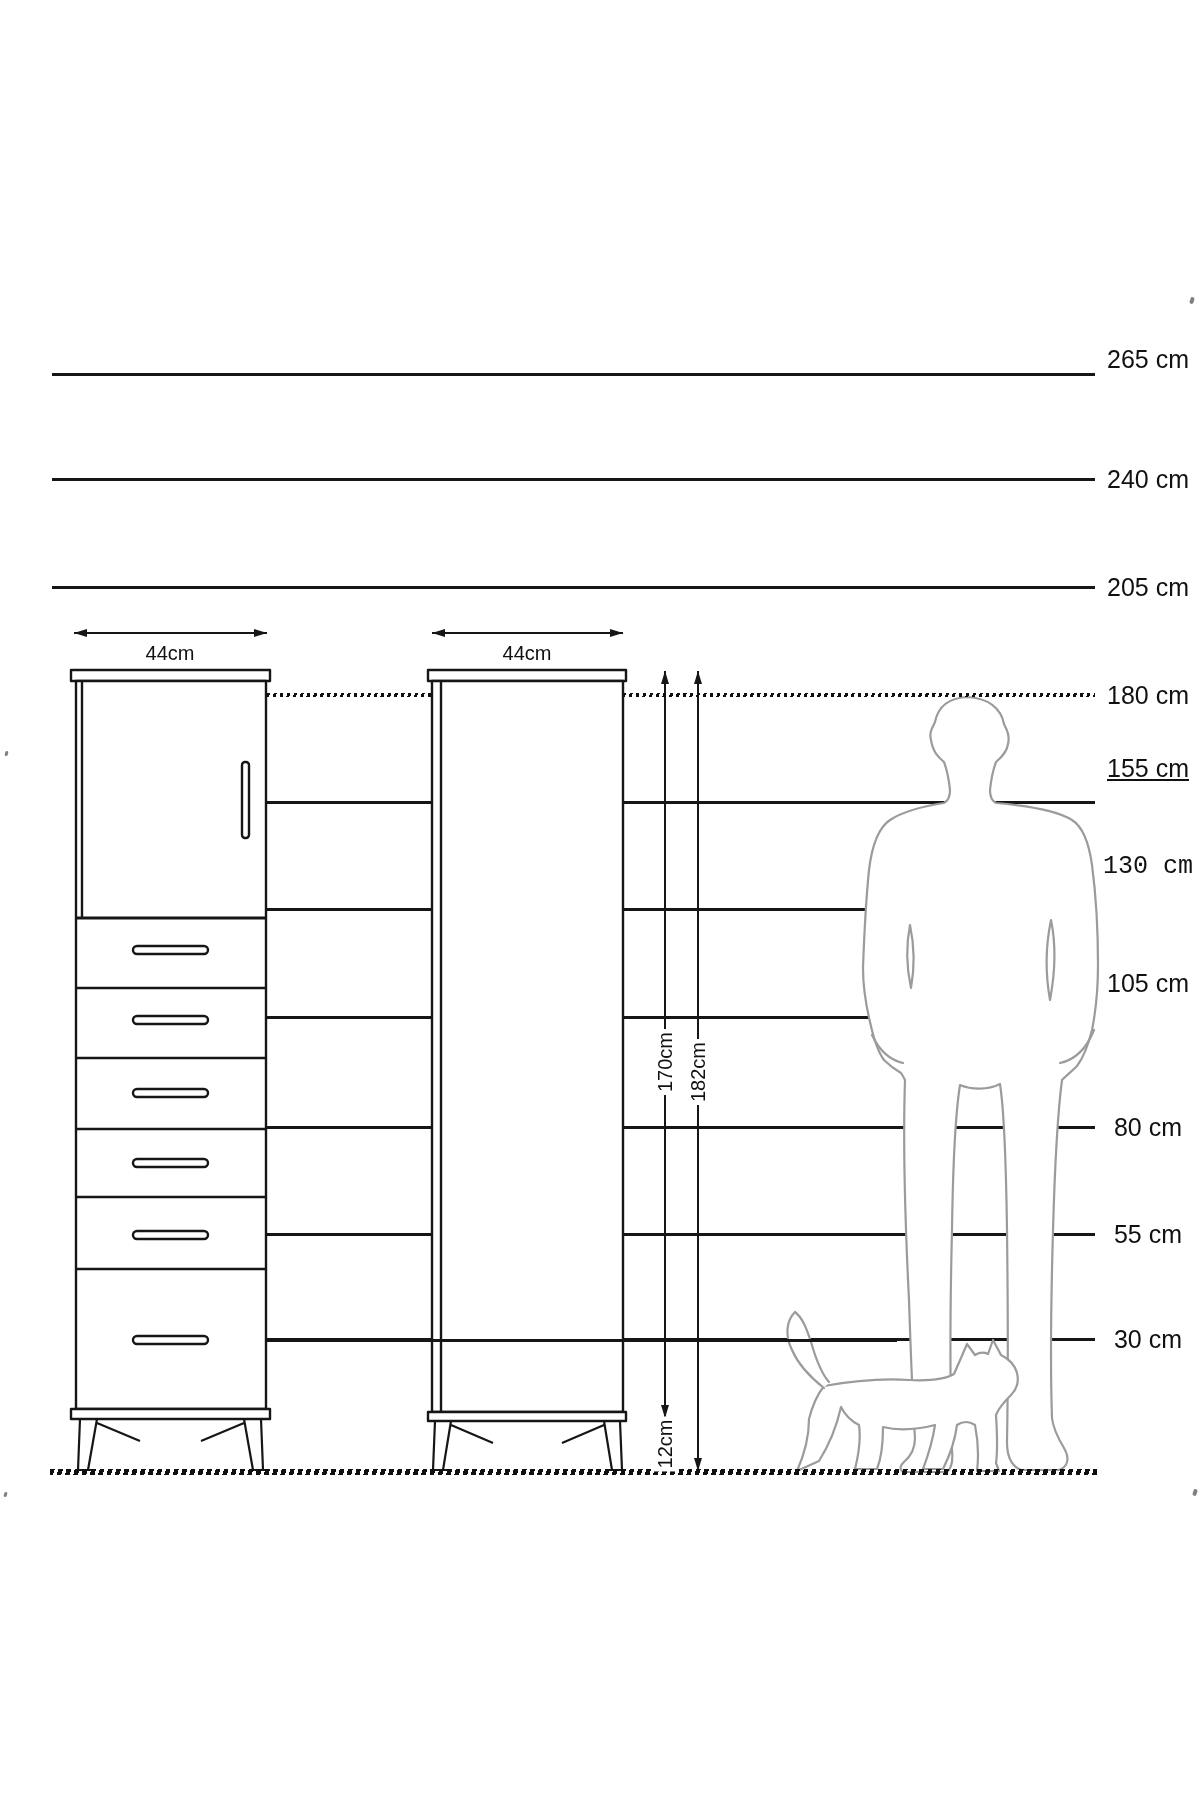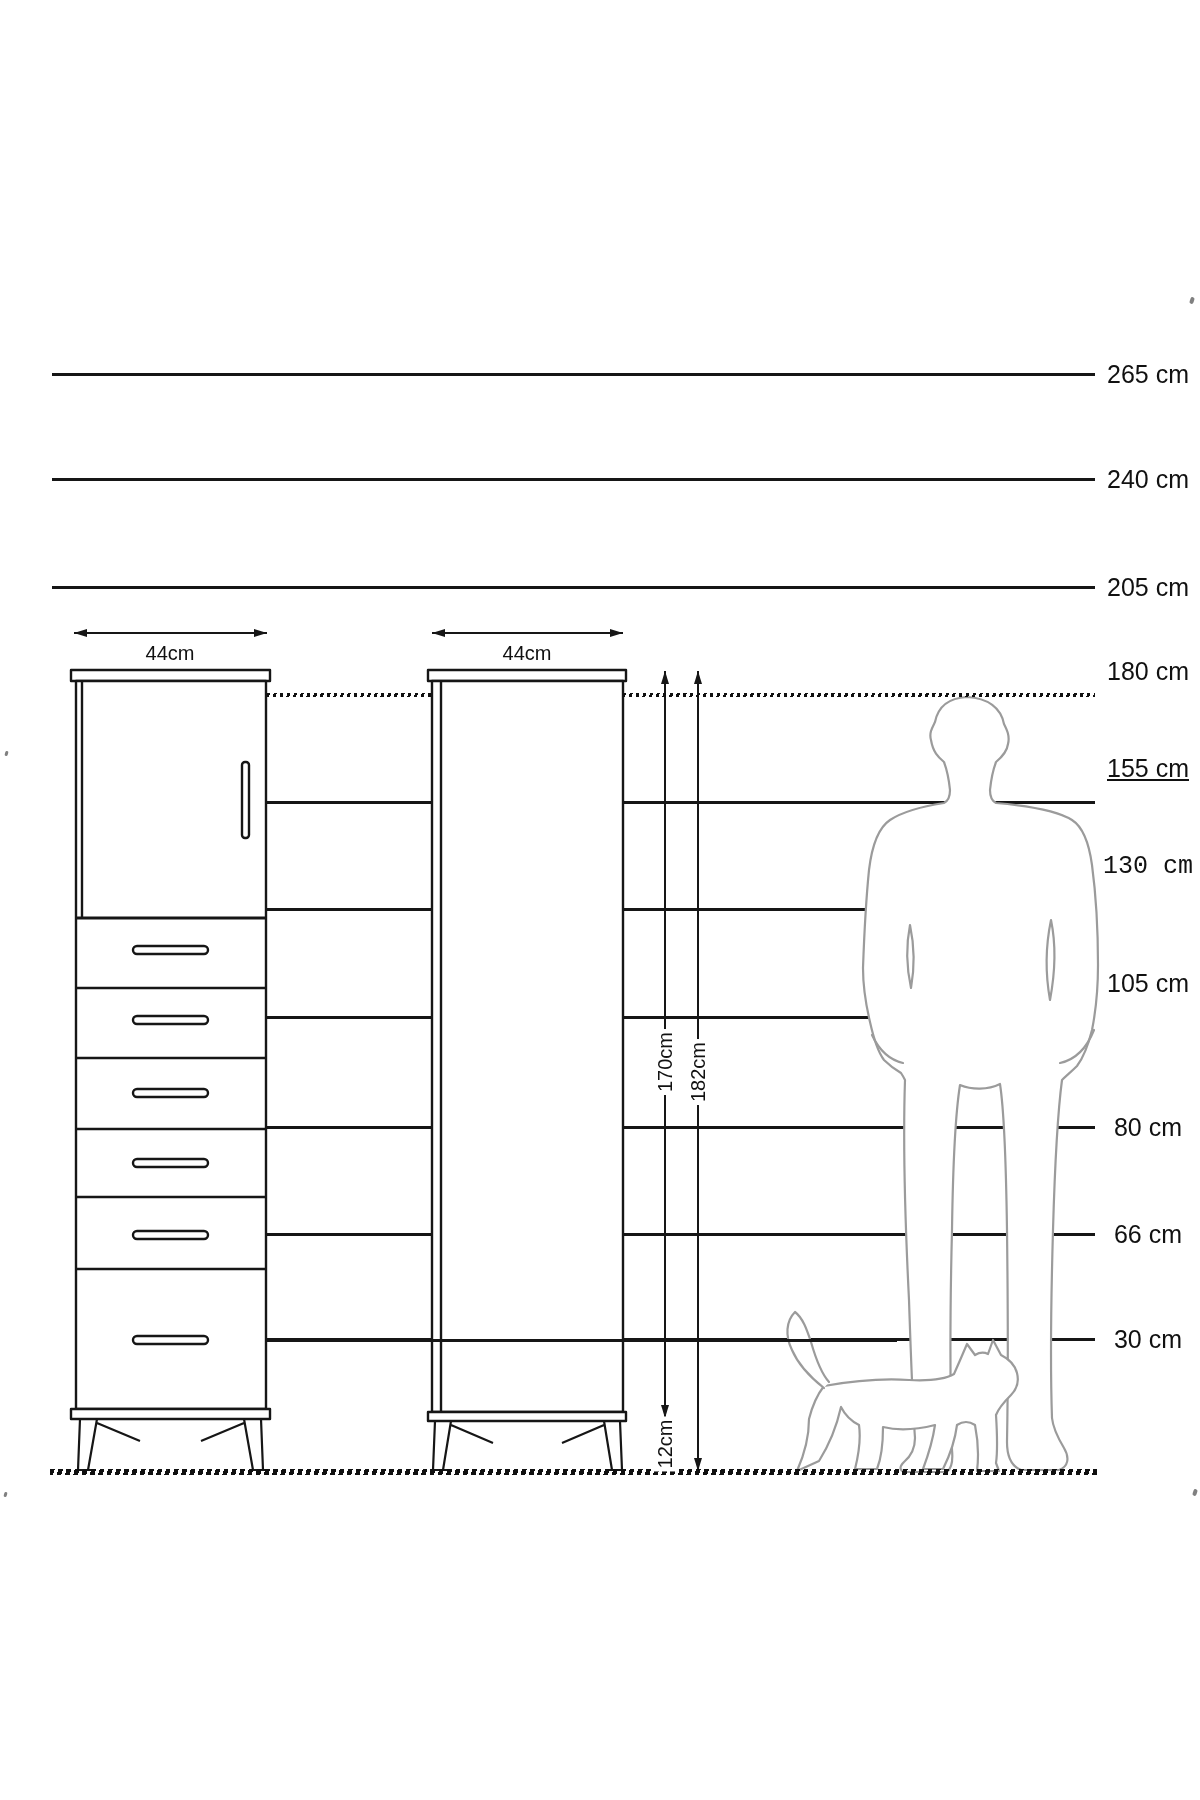--- a/index.html
+++ b/index.html
@@ -33,38 +33,38 @@
   .artifact{position:absolute;width:4px;height:7px;background:#6a6a6a;border-radius:2px;
     transform:rotate(18deg);opacity:.85;z-index:4;}
 </style>
 </head>
 <body>
 
 <div id="canvas">
 
   <div id="scale-layer">
       <div class="scale-line" style="left: 52px; top: 373px; width: 1043px;"></div>
-      <div class="scale-label" style="top: 359px;">265 cm</div>
+      <div class="scale-label" style="top: 344px;">265 cm</div>
       <div class="scale-line" style="left: 52px; top: 478px; width: 1043px;"></div>
       <div class="scale-label" style="top: 464px; text-align: center;">240 cm</div>
       <div class="scale-line" style="left: 52px; top: 586px; width: 1043px;"></div>
       <div class="scale-label" style="top: 572px;">205 cm</div>
       <div class="hatch-line" style="left: 267px; top: 693px; width: 165px;"></div>
       <div class="hatch-line" style="left: 623px; top: 693px; width: 472px;"></div>
-      <div class="scale-label" style="top: 656px;">180 cm</div>
+      <div class="scale-label" style="top: 680px;">180 cm</div>
       <div class="scale-line" style="left: 267px; top: 801px; width: 828px;"></div>
       <div class="scale-label" style="top: 753px; text-decoration: underline;">155 cm</div>
       <div class="scale-line" style="left: 267px; top: 908px; width: 828px;"></div>
       <div class="scale-label" style="top: 852px; font-family: Liberation Mono, monospace;">130 cm</div>
       <div class="scale-line" style="left: 267px; top: 1016px; width: 828px;"></div>
       <div class="scale-label" style="top: 968px;">105 cm</div>
       <div class="scale-line" style="left: 267px; top: 1126px; width: 828px;"></div>
       <div class="scale-label" style="top: 1112px;">80 cm</div>
       <div class="scale-line" style="left: 267px; top: 1233px; width: 828px;"></div>
-      <div class="scale-label" style="top: 1219px;">66 cm</div>
+      <div class="scale-label" style="top: 1219px;">55 cm</div>
       <div class="scale-line" style="left: 267px; top: 1338px; width: 828px;"></div>
       <div class="scale-label" style="top: 1324px;">30 cm</div>
     </div>
 
   <div class="ground-line" style="left:50px;top:1469px;width:1047px;"></div>
 
   <div class="patch-line" style="left:267px;top:1339px;width:630px;"></div>
 
   <svg id="figure-svg" width="1200" height="1800" viewBox="0 0 1200 1800">
     <g stroke="#161616" stroke-width="2.4" fill="#ffffff" stroke-linejoin="round">

